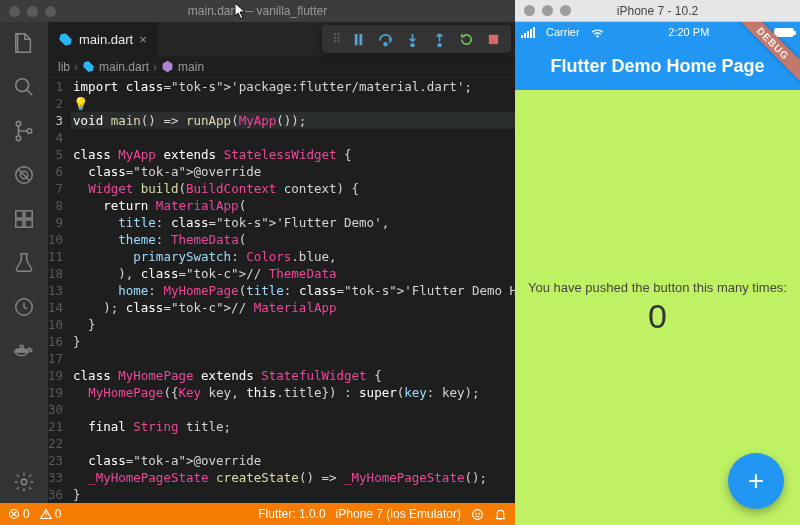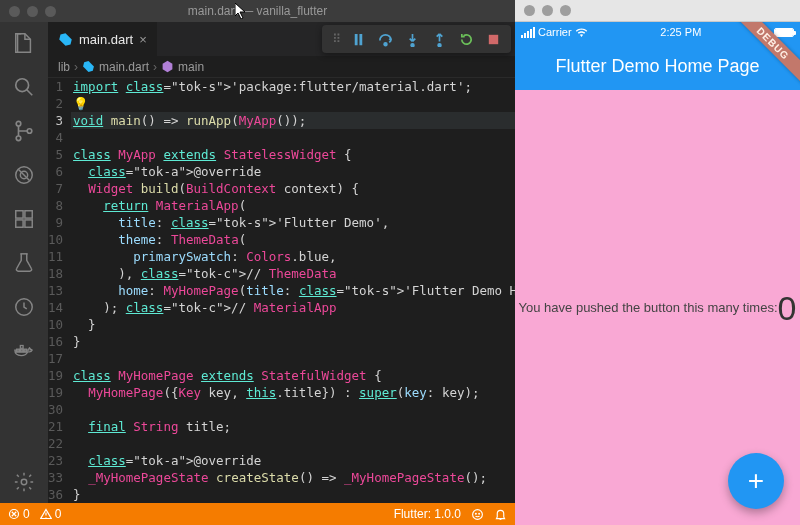--- a/index.html
+++ b/index.html
@@ -76,21 +76,21 @@
   .gutter {
     width: 36px; text-align: right; color: #5a5a5a;
     padding: 0 10px 0 0; user-select: none;
   }
   .gutter div { height: 17px; }
   .gutter .current { color: #c6c6c6; }
   .code { flex: 1; padding-right: 6px; white-space: pre; position:relative; }
   .code .line { height: 17px; }
   .code .hl-line { background: #2a2d2e; margin-left:-2px; padding-left:2px;}
   .bulb { color: #d7ba7d; }
-  .tok-k { color: #5eead4; text-decoration: underline; }     
+  .tok-k { color: #ffffff; }     
   .tok-t { color: #ec4899; }     
   .tok-f { color: #dcdcaa; }     
   .tok-a { color: #9cdcfe; }     
 
   .status-bar {
     height: 22px; background: #f57c00; color: #fff;
     display: flex; align-items: center; font-size: 12px;
     padding: 0 8px; gap: 10px;
   }
   .status-bar .sb-left, .status-bar .sb-right { display:flex; align-items:center; gap:10px;}
@@ -112,46 +112,46 @@
   .sim-titlebar .traffic-lights .tl.grn { background: #9e9e9e;}
   .sim-title { position:absolute; left:0; right:0; text-align:center; pointer-events:none;}
   .device {
     flex: 1; background: #fff; display:flex; flex-direction:column; position:relative;
   }
   .ios-status {
     height: 20px; background: #2196f3; color:#fff;
     display:flex; align-items:center; font-size:11px; padding:0 6px;
     justify-content: space-between;
   }
-  .ios-icons { display:flex; align-items:center; gap:3px;}
+  .ios-icons { display:flex; align-items:flex-end; gap:11px;}
   .sig-bars { display:flex; align-items:flex-end; gap:1px; }
   .sig-bars span { width:2px; background:#fff; }
   .sig-bars span:nth-child(1){height:3px} .sig-bars span:nth-child(2){height:5px}
   .sig-bars span:nth-child(3){height:7px} .sig-bars span:nth-child(4){height:9px}
   .sig-bars span:nth-child(5){height:11px}
   .battery { width:20px; height:9px; border:1px solid #fff; border-radius:2px; position:relative;}
   .battery::after { content:''; position:absolute; right:-3px; top:2px; width:2px; height:4px; background:#fff; border-radius:0 1px 1px 0;}
   .battery i { display:block; height:100%; width:100%; background:#fff; border-radius:1px;}
   .appbar {
     height: 48px; background:#2196f3; color:#fff;
     display:flex; align-items:center; justify-content:center;
-    font-size:18px; font-weight:400;
+    font-size:18px; font-weight:700;
     position:relative;
   }
   .debug-ribbon {
     position:absolute; top:0; right:0; width:72px; height:72px; overflow:hidden; pointer-events:none;
   }
   .debug-ribbon span {
     position:absolute; width:110px; text-align:center; background:#c2786b; color:#fff0e6;
     font-size:10px; font-weight:700; letter-spacing:1px;
     transform: rotate(45deg); top:14px; right:-28px; padding:2px 0;
     box-shadow:0 0 4px rgba(0,0,0,.3);
   }
   .app-body {
-    flex:1; background:#f9a8d4; display:flex; flex-direction:row;
+    flex:1; background:#bef264; display:flex; flex-direction:column;
     align-items:center; justify-content:center; color:#333;
   }
   .app-body .caption { font-size:13px; color:#444; }
   .app-body .count { font-size:34px; color:#333; margin-top:2px; }
   .fab {
     position:absolute; right:16px; bottom:16px;
     width:56px; height:56px; border-radius:50%;
     background:#2196f3; color:#fff; display:flex; align-items:center; justify-content:center;
     box-shadow:0 4px 10px rgba(0,0,0,.3);
     font-size:28px; font-weight:300;
@@ -353,20 +353,21 @@
       <span class="sb-item">
         <svg width="12" height="12" viewBox="0 0 16 16" fill="none" stroke="#fff" stroke-width="1.6">
             <path d="M8 2l7 12H1z"></path>
             <path d="M8 6v4M8 12v.5"></path>
           </svg>
         <span>0</span>
       </span>
     </div>
     <div class="spacer"></div>
     <span class="sb-item">Flutter: 1.0.0</span>
+    <span class="sb-item">iPhone 7 (ios Emulator)</span>
     <span class="sb-item">
         <svg width="13" height="13" viewBox="0 0 16 16" fill="none" stroke="#fff" stroke-width="1.4">
           <circle cx="8" cy="8" r="6"></circle>
           <circle cx="6" cy="7" r=".5" fill="#fff"></circle>
           <circle cx="10" cy="7" r=".5" fill="#fff"></circle>
           <path d="M5.5 10c1 1 4 1 5 0"></path>
         </svg>
       </span>
     <span class="sb-item">
         <svg width="13" height="13" viewBox="0 0 16 16" fill="none" stroke="#fff" stroke-width="1.4">
@@ -377,37 +378,38 @@
   </div>
 </div>
 
 <div class="simulator">
   <div class="sim-titlebar">
     <div class="traffic-lights">
       <div class="tl red"></div>
       <div class="tl yel"></div>
       <div class="tl grn"></div>
     </div>
+    <div class="sim-title">iPhone 7 - 10.2</div>
   </div>
   <div class="device">
     <div class="ios-status">
       <div class="ios-icons">
         <div class="sig-bars">
             <span></span>
             <span></span>
             <span></span>
             <span></span>
             <span></span>
           </div>
         <span>Carrier</span>
         <svg width="13" height="10" viewBox="0 0 16 12">
             <path fill="#fff" d="M8 12L6 9.5c1-1 3-1 4 0zM3.5 7C6 4.5 10 4.5 12.5 7l-1.2 1.2c-1.8-1.8-4.8-1.8-6.6 0zM1 4.5C4.8.7 11.2.7 15 4.5l-1.2 1.2C10.6 2.5 5.4 2.5 2.2 5.7z"></path>
           </svg>
       </div>
-      <span>2:25 PM</span>
+      <span>2:20 PM</span>
       <div class="ios-icons">
         <div class="battery">
             <i></i>
           </div>
       </div>
     </div>
     <div class="appbar">
       <span>Flutter Demo Home Page</span>
     </div>
     <div class="debug-ribbon">

